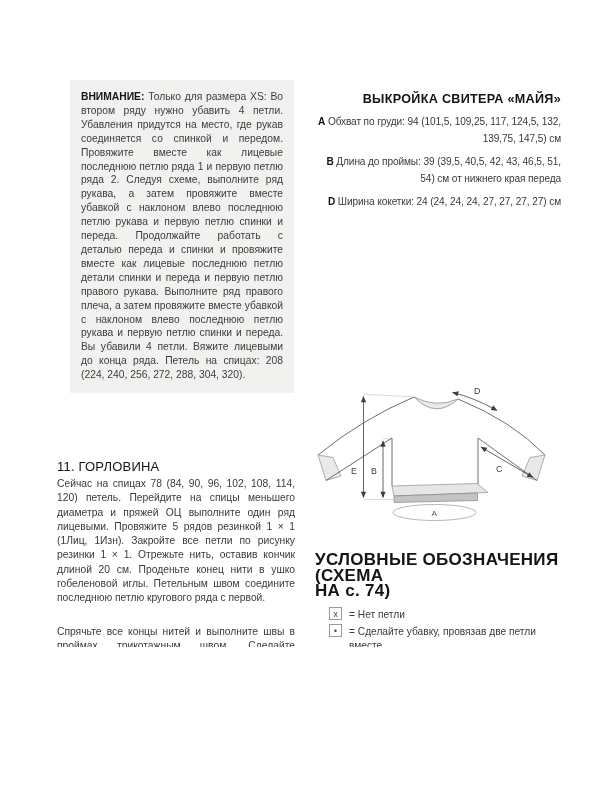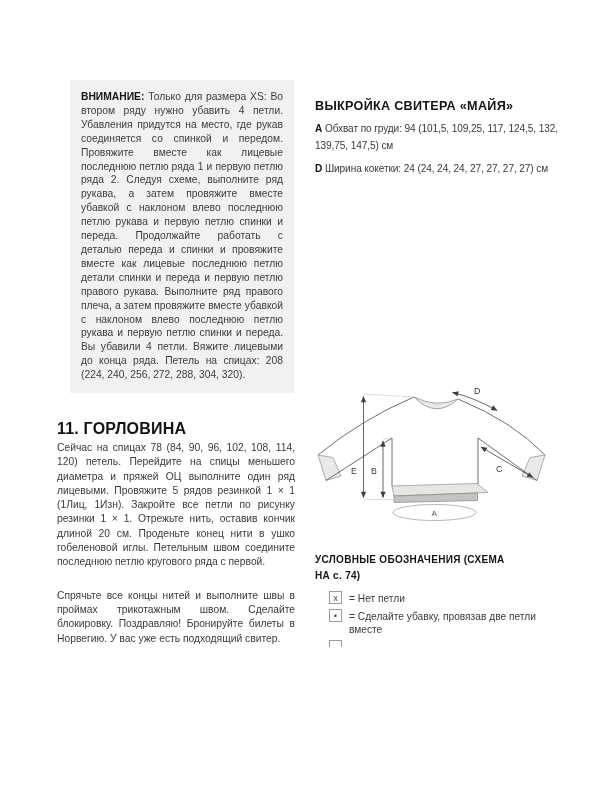--- a/index.html
+++ b/index.html
@@ -14,40 +14,41 @@
     background:#f1f1ef; padding:10px 11px 11px 11px;
   }
   .notice p {
     font-size:10.3px; line-height:13.9px; text-align:justify; color:#3c3c3c;
   }
   .notice b { color:#161616; font-weight:bold; }
   
   .left-col { position:absolute; left:57px; top:420px; width:238px; }
   .left-col section { margin-bottom:19px; }
   .left-col h3 {
-    font-size:16px; font-weight:bold; color:#141414; margin-bottom:3px;
+    font-size:13px; font-weight:normal; color:#141414; margin-bottom:3px;
     letter-spacing:0.2px;
+    margin-top:39px;
   }
   .left-col p { font-size:10.3px; line-height:14.3px; text-align:justify; }
   
-  .right-col { position:absolute; left:315px; top:99px; width:246px; }
+  .right-col { position:absolute; left:315px; top:92px; width:246px;text-align:right; }
   .right-col h2 {
     font-size:12.6px; font-weight:bold; color:#141414; letter-spacing:0.3px;
     margin-bottom:7px;
   }
   .meas p { font-size:10.1px; line-height:17.4px; letter-spacing:-0.1px; margin-bottom:5px; }
   .meas b { color:#141414; }
   
   .diagram { position:absolute; left:313px; top:383px; width:250px; height:167px; }
   .diagram text { font-family:"Liberation Sans", sans-serif; font-size:8.8px; fill:#3a3a3a; }
   .diagram .small { font-size:8px; fill:#555; }
   
   .legend { position:absolute; left:315px; top:552px; width:250px; }
   .legend h2 {
-    font-size:10px; font-weight:bold; color:#141414; line-height:15.5px;
+    font-size:17px; font-weight:bold; color:#141414; line-height:15.5px;
     letter-spacing:0.3px; white-space:pre-line; margin-bottom:8px;
   }
   .legend-items { margin-left:14px; }
   .legend-item { display:flex; align-items:flex-start; margin-bottom:3px; }
   .sym {
     flex:0 0 auto; width:13px; height:13px; border:1px solid #9a9a9a; background:#fff;
     font-size:8.5px; line-height:12px; text-align:center; color:#444; margin-right:7px;
   }
   .legend-item .lt { font-size:10.2px; line-height:13.5px; padding-top:1px; }
   .legend-item.stack { margin-bottom:0;flex-direction:column; }
@@ -81,20 +82,21 @@
     </section>
     <section>
       <p>Спрячьте все концы нитей и выполните швы в проймах трикотажным швом. Сделайте блокировку. Поздравляю! Бронируйте билеты в Норвегию. У вас уже есть подходящий свитер.</p>
     </section>
   </div>
 
   <div class="right-col">
     <h2>ВЫКРОЙКА СВИТЕРА «МАЙЯ»</h2>
     <div class="meas">
       <p><b>A</b> <span>Обхват по груди: 94 (101,5, 109,25, 117, 124,5, 132, 139,75, 147,5) см</span></p>
+      <p><b>B</b> <span>Длина до проймы: 39 (39,5, 40,5, 42, 43, 46,5, 51, 54) см от нижнего края переда</span></p>
       <p><b>D</b> <span>Ширина кокетки: 24 (24, 24, 24, 27, 27, 27, 27) см</span></p>
     </div>
   </div>
 
   <svg class="diagram" viewBox="313 383 250 167">
     <defs>
       <marker id="mA" viewBox="0 0 8 8" refX="7" refY="4" markerWidth="7" markerHeight="7" orient="auto-start-reverse" markerUnits="userSpaceOnUse">
         <path d="M0.4,1 L7.6,4 L0.4,7 Z" fill="#3f3f3f"></path>
       </marker>
     </defs>

